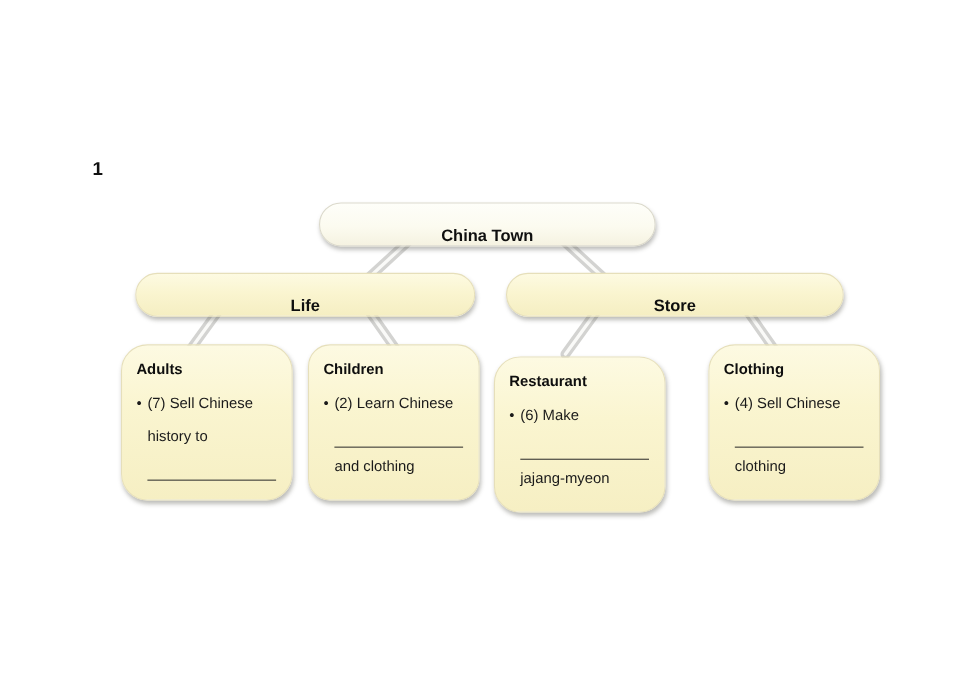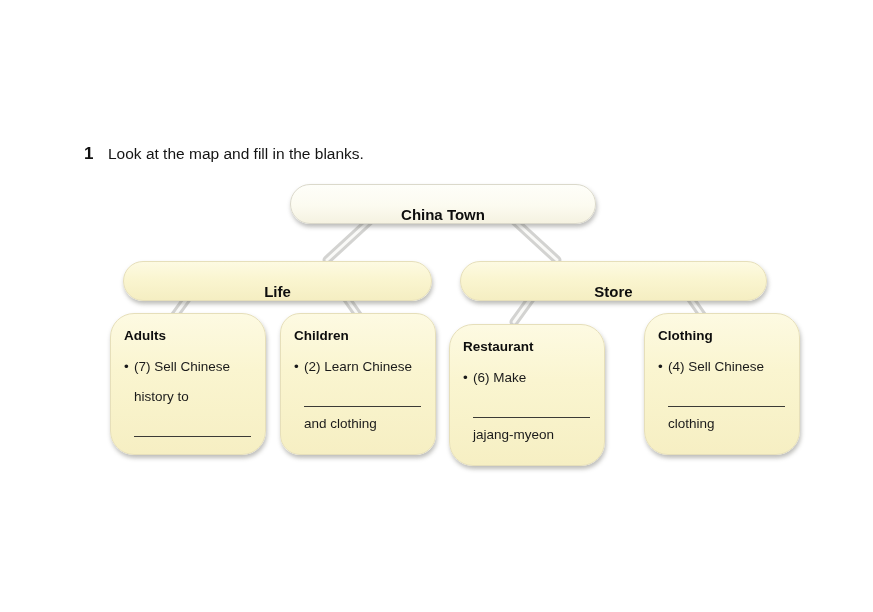--- a/index.html
+++ b/index.html
@@ -59,21 +59,20 @@
   .root-pill {
     left: 290px; top: 184px; width: 306px;
     background: linear-gradient(180deg, #fefef9 0%, #fcfbf0 55%, #f5f2e1 100%);
     border: 1px solid #dbd9cb;
     box-shadow: 1px 3px 4px rgba(90,90,85,0.40);
   }
   .branch-pill {
     background: linear-gradient(180deg, #fdfae2 0%, #faf5d0 45%, #f5eec2 100%);
     border: 1px solid #e6dfba;
     box-shadow: 1px 3px 4px rgba(90,90,80,0.40);
-    margin-top: 13px;
   }
   .branch-life  { left: 123px; top: 248px; width: 309px; }
   .branch-store { left: 460px; top: 248px; width: 307px; }
   .leaf {
     top: 313px; width: 156px; height: 142px;
     border-radius: 24px;
     background: linear-gradient(180deg, #fdfae2 0%, #faf5d0 40%, #f6efc3 100%);
     border: 1px solid #e6dfba;
     box-shadow: 1px 3px 4px rgba(90,90,80,0.40);
     padding: 15px 10px 4px 13px;
@@ -117,21 +116,20 @@
   }
   .answer-blank.bottom { margin-top: 32px; }
 </style>
 </head>
 <body>
 
 <div class="page">
 
   <div class="exercise-header">
     <span class="exercise-number">1</span>
-    <span class="exercise-instruction">Look at the map and fill in the blanks.</span>
   </div>
 
   <svg class="connectors" viewBox="0 0 873 612" xmlns="http://www.w3.org/2000/svg">
     <g stroke="#d3d3d1" stroke-width="9" stroke-linecap="round">
       <line x1="377" y1="214" x2="327" y2="260"></line>
       <line x1="507" y1="214" x2="557" y2="260"></line>
       <line x1="199" y1="282" x2="170" y2="322"></line>
       <line x1="335" y1="282" x2="363" y2="322"></line>
       <line x1="543" y1="282" x2="514" y2="322"></line>
       <line x1="679" y1="282" x2="707" y2="322"></line>

